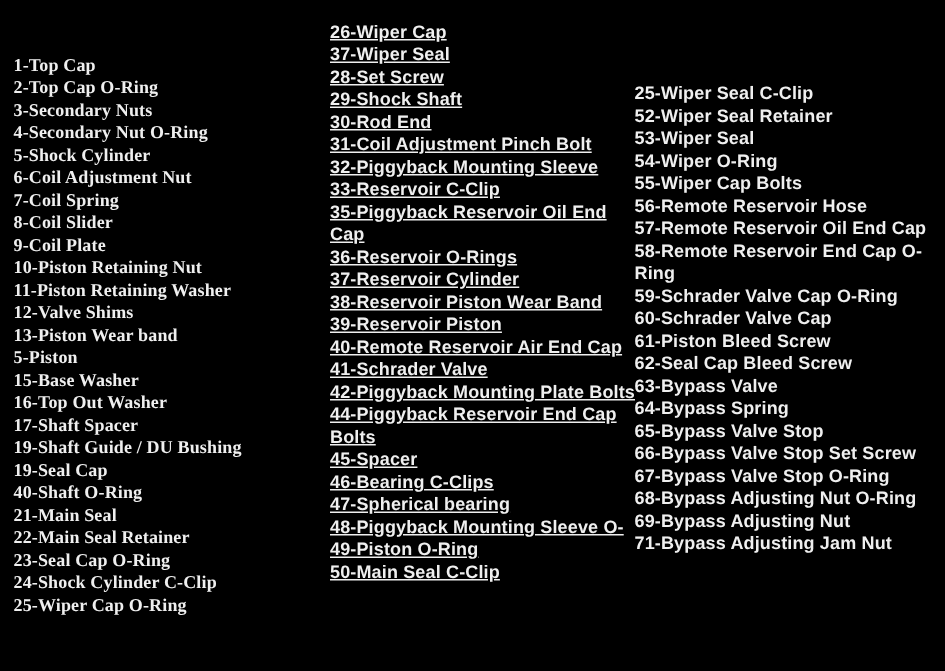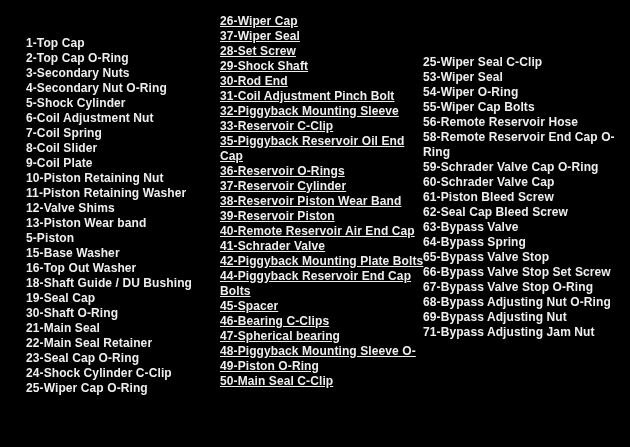--- a/index.html
+++ b/index.html
@@ -27,21 +27,21 @@
     font-size: 12px;
     font-weight: bold;
     color: var(--text);
     line-height: 15px;
     letter-spacing: 0.1px;
   }
   .col .line {
     height: 15px;
     white-space: nowrap;
   }
-  .col-1 { left: 26px;   top: 36px; }
+  .col-1 { left: 9px;   top: 36px; font-family: Liberation Serif, serif; }
   .col-2 { left: 220px; top: 14px; text-decoration: underline; }
   .col-3 { left: 423px; top: 55px; }
 </style>
 </head>
 <body>
 
 <div class="parts-list">
   <div class="col col-1">
       <div class="line">1-Top Cap</div>
       <div class="line">2-Top Cap O-Ring</div>
@@ -52,23 +52,24 @@
       <div class="line">7-Coil Spring</div>
       <div class="line">8-Coil Slider</div>
       <div class="line">9-Coil Plate</div>
       <div class="line">10-Piston Retaining Nut</div>
       <div class="line">11-Piston Retaining Washer</div>
       <div class="line">12-Valve Shims</div>
       <div class="line">13-Piston Wear band</div>
       <div class="line">5-Piston</div>
       <div class="line">15-Base Washer</div>
       <div class="line">16-Top Out Washer</div>
-      <div class="line">18-Shaft Guide / DU Bushing</div>
+      <div class="line">17-Shaft Spacer</div>
+      <div class="line">19-Shaft Guide / DU Bushing</div>
       <div class="line">19-Seal Cap</div>
-      <div class="line">30-Shaft O-Ring</div>
+      <div class="line">40-Shaft O-Ring</div>
       <div class="line">21-Main Seal</div>
       <div class="line">22-Main Seal Retainer</div>
       <div class="line">23-Seal Cap O-Ring</div>
       <div class="line">24-Shock Cylinder C-Clip</div>
       <div class="line">25-Wiper Cap O-Ring</div>
     </div>
   <div class="col col-2">
       <div class="line">26-Wiper Cap</div>
       <div class="line">37-Wiper Seal</div>
       <div class="line">28-Set Screw</div>
@@ -90,24 +91,26 @@
       <div class="line">Bolts</div>
       <div class="line">45-Spacer</div>
       <div class="line">46-Bearing C-Clips</div>
       <div class="line">47-Spherical bearing</div>
       <div class="line">48-Piggyback Mounting Sleeve O-</div>
       <div class="line">49-Piston O-Ring</div>
       <div class="line">50-Main Seal C-Clip</div>
     </div>
   <div class="col col-3">
       <div class="line">25-Wiper Seal C-Clip</div>
+      <div class="line">52-Wiper Seal Retainer</div>
       <div class="line">53-Wiper Seal</div>
       <div class="line">54-Wiper O-Ring</div>
       <div class="line">55-Wiper Cap Bolts</div>
       <div class="line">56-Remote Reservoir Hose</div>
+      <div class="line">57-Remote Reservoir Oil End Cap</div>
       <div class="line">58-Remote Reservoir End Cap O-</div>
       <div class="line">Ring</div>
       <div class="line">59-Schrader Valve Cap O-Ring</div>
       <div class="line">60-Schrader Valve Cap</div>
       <div class="line">61-Piston Bleed Screw</div>
       <div class="line">62-Seal Cap Bleed Screw</div>
       <div class="line">63-Bypass Valve</div>
       <div class="line">64-Bypass Spring</div>
       <div class="line">65-Bypass Valve Stop</div>
       <div class="line">66-Bypass Valve Stop Set Screw</div>

